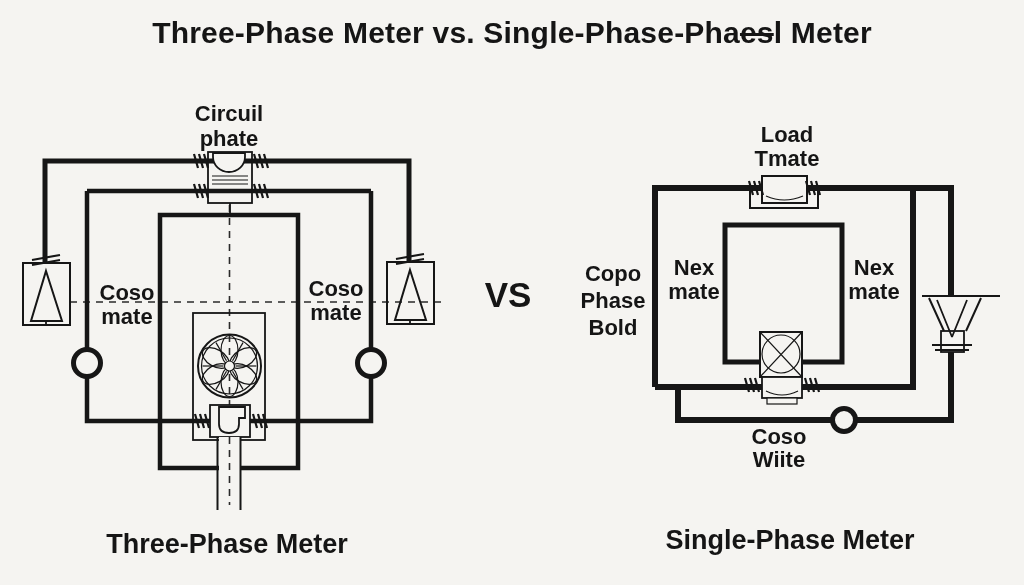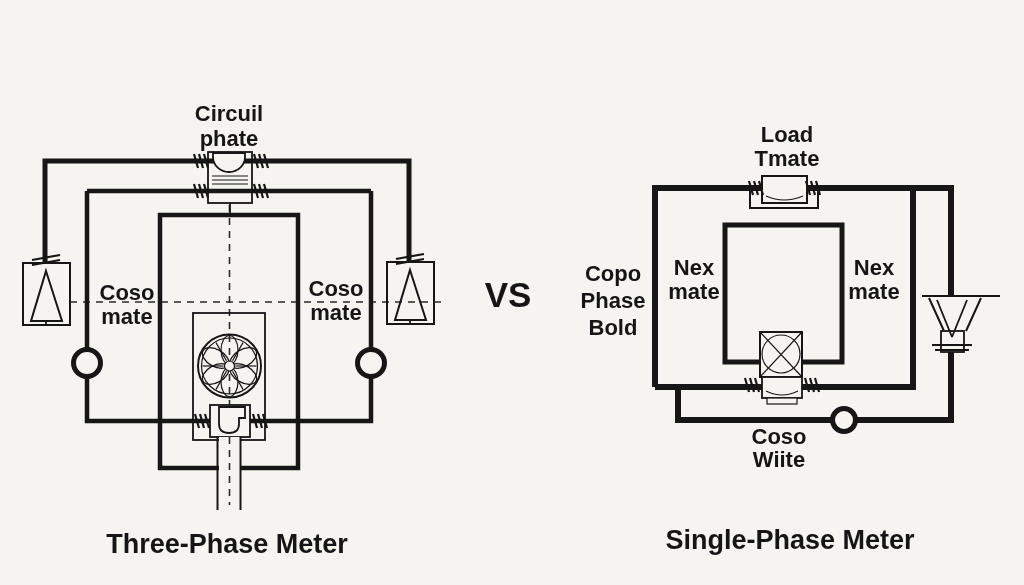--- a/index.html
+++ b/index.html
@@ -28,20 +28,23 @@
   .box2{stroke:#161616;stroke-width:2;fill:none;}
   .white{fill:#f5f4f1;}
   .hatch{stroke:#161616;stroke-width:2.2;fill:none;}
   .dash{stroke:#2a2a2a;stroke-width:1.6;fill:none;stroke-dasharray:7 6;}
 </style>
 </head>
 <body>
 
 <div class="stage">
 
+  <div class="title">
+    <span>Three-Phase Meter vs. Single-Phase-Pha</span><span class="struck">es</span><span>l Meter</span>
+  </div>
 
   <svg width="1024" height="585" viewBox="0 0 1024 585">
 
     <g>
 
       <path class="dash" d="M70 302 H443"></path>
       <path class="dash" d="M229.5 205 V505"></path>
 
       <path class="wire5" d="M45 263 L45 161 L409 161 L409 262"></path>
 

